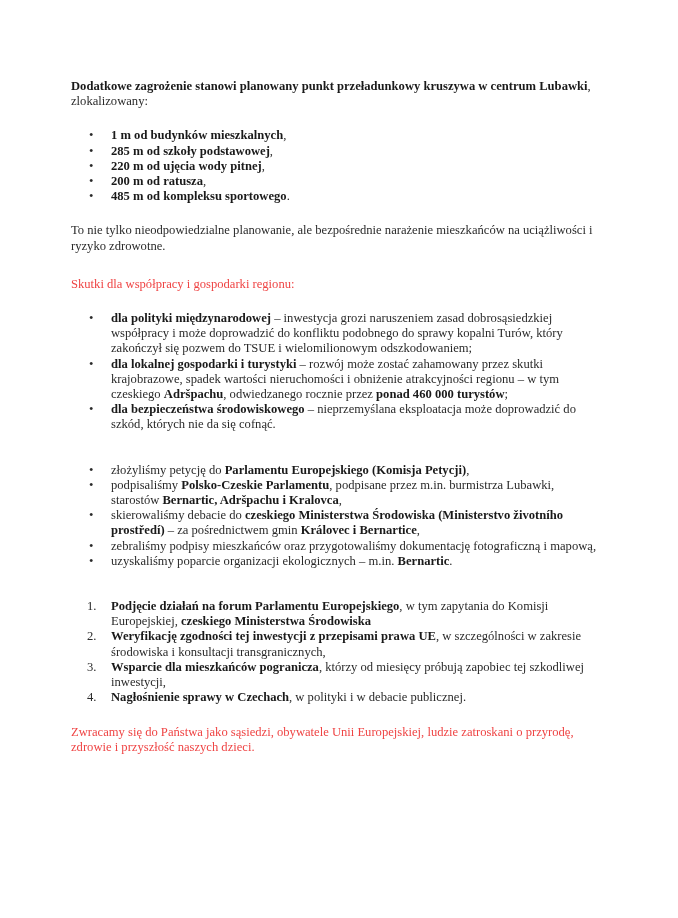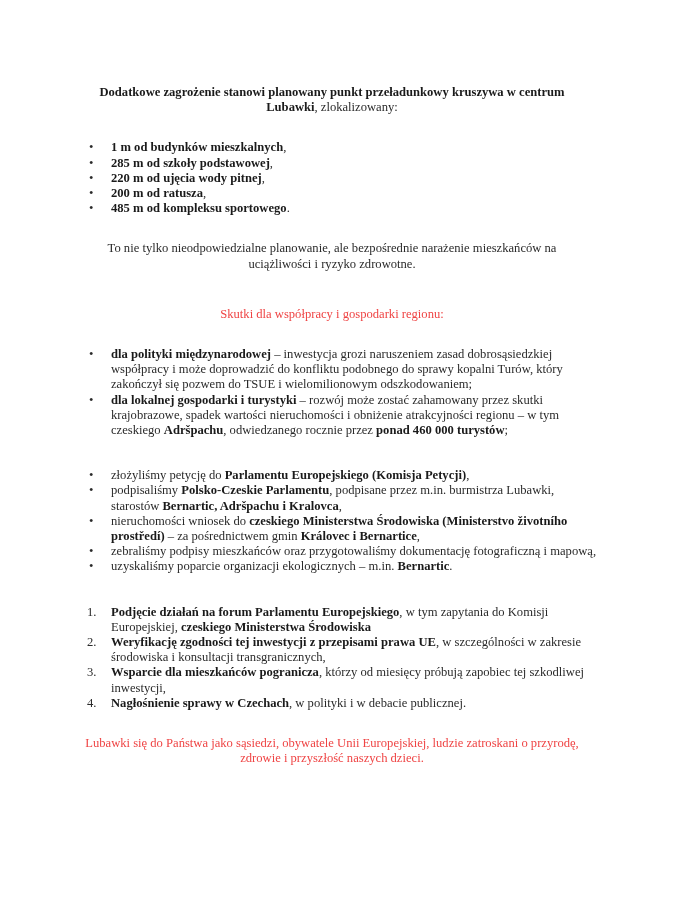--- a/index.html
+++ b/index.html
@@ -1,20 +1,20 @@
 <!DOCTYPE html>
 <html><head>
 <meta charset="utf-8">
 <style>
   html, body { margin: 0; padding: 0; background: #ffffff; }
   body { width: 678px; height: 918px; overflow: hidden; position: relative;
          font-family: "Liberation Serif", "DejaVu Serif", serif; color: #2a2a2a;
          font-size: 12.6px; line-height: 15.2px; }
   .page { position: absolute; left: 67px; top: 75px; width: 530px; }
-  p { margin: 10px; text-align: center; }
+  p { margin: 4px; }
   b { color: #1a1a1a; }
   .heading { font-weight: normal; color: #ef4444; }
   ul, ol { margin: 0; padding: 0; }
   ul li, ol li { list-style: none; position: relative; padding-left: 44px; }
   ul li::before { content: "•"; position: absolute; left: 22px; top: 0; }
   ol li .num { position: absolute; left: 20px; top: 0; }
   .gap-m { height: 15px; }
 </style>
 </head>
 <body>
@@ -35,39 +35,40 @@
 
   <p>To nie tylko nieodpowiedzialne planowanie, ale bezpośrednie narażenie mieszkańców na uciążliwości i ryzyko zdrowotne.</p>
   <div class="gap-m"></div>
 
   <p class="heading">Skutki dla współpracy i gospodarki regionu:</p>
   <div class="gap-m"></div>
 
   <ul>
     <li><b>dla polityki międzynarodowej</b><span> – inwestycja grozi naruszeniem zasad dobrosąsiedzkiej współpracy i może doprowadzić do konfliktu podobnego do sprawy kopalni Turów, który zakończył się pozwem do TSUE i wielomilionowym odszkodowaniem;</span></li>
     <li><b>dla lokalnej gospodarki i turystyki</b><span> – rozwój może zostać zahamowany przez skutki krajobrazowe, spadek wartości nieruchomości i obniżenie atrakcyjności regionu – w tym czeskiego </span><b>Adršpachu</b><span>, odwiedzanego rocznie przez </span><b>ponad 460 000 turystów</b><span>;</span></li>
+    <li><b>dla bezpieczeństwa środowiskowego</b><span> – nieprzemyślana eksploatacja może doprowadzić do szkód, których nie da się cofnąć.</span></li>
   </ul>
   <div class="gap-m"></div>
 
   <div class="gap-m"></div>
 
   <ul>
     <li><span>złożyliśmy petycję do </span><b>Parlamentu Europejskiego (Komisja Petycji)</b><span>,</span></li>
     <li><span>podpisaliśmy </span><b>Polsko-Czeskie Parlamentu</b><span>, podpisane przez m.in. burmistrza Lubawki, starostów </span><b>Bernartic, Adršpachu i Kralovca</b><span>,</span></li>
-    <li><span>nieruchomości wniosek do </span><b>czeskiego Ministerstwa Środowiska (Ministerstvo životního prostředí)</b><span> – za pośrednictwem gmin </span><b>Královec i Bernartice</b><span>,</span></li>
+    <li><span>skierowaliśmy debacie do </span><b>czeskiego Ministerstwa Środowiska (Ministerstvo životního prostředí)</b><span> – za pośrednictwem gmin </span><b>Královec i Bernartice</b><span>,</span></li>
     <li><span>zebraliśmy podpisy mieszkańców oraz przygotowaliśmy dokumentację fotograficzną i mapową,</span></li>
     <li><span>uzyskaliśmy poparcie organizacji ekologicznych – m.in. </span><b>Bernartic</b><span>.</span></li>
   </ul>
   <div class="gap-m"></div>
 
   <div class="gap-m"></div>
 
   <ol>
     <li><span class="num">1.</span><b>Podjęcie działań na forum Parlamentu Europejskiego</b><span>, w tym zapytania do Komisji Europejskiej, </span><b>czeskiego Ministerstwa Środowiska</b></li>
     <li><span class="num">2.</span><b>Weryfikację zgodności tej inwestycji z przepisami prawa UE</b><span>, w szczególności w zakresie środowiska i konsultacji transgranicznych,</span></li>
     <li><span class="num">3.</span><b>Wsparcie dla mieszkańców pogranicza</b><span>, którzy od miesięcy próbują zapobiec tej szkodliwej inwestycji,</span></li>
     <li><span class="num">4.</span><b>Nagłośnienie sprawy w Czechach</b><span>, w polityki i w debacie publicznej.</span></li>
   </ol>
   <div class="gap-m"></div>
 
-  <p class="heading">Lubawki się do Państwa jako sąsiedzi, obywatele Unii Europejskiej, ludzie zatroskani o przyrodę, zdrowie i przyszłość naszych dzieci.</p>
+  <p class="heading">Zwracamy się do Państwa jako sąsiedzi, obywatele Unii Europejskiej, ludzie zatroskani o przyrodę, zdrowie i przyszłość naszych dzieci.</p>
 
 </div>
 
 </body></html>

